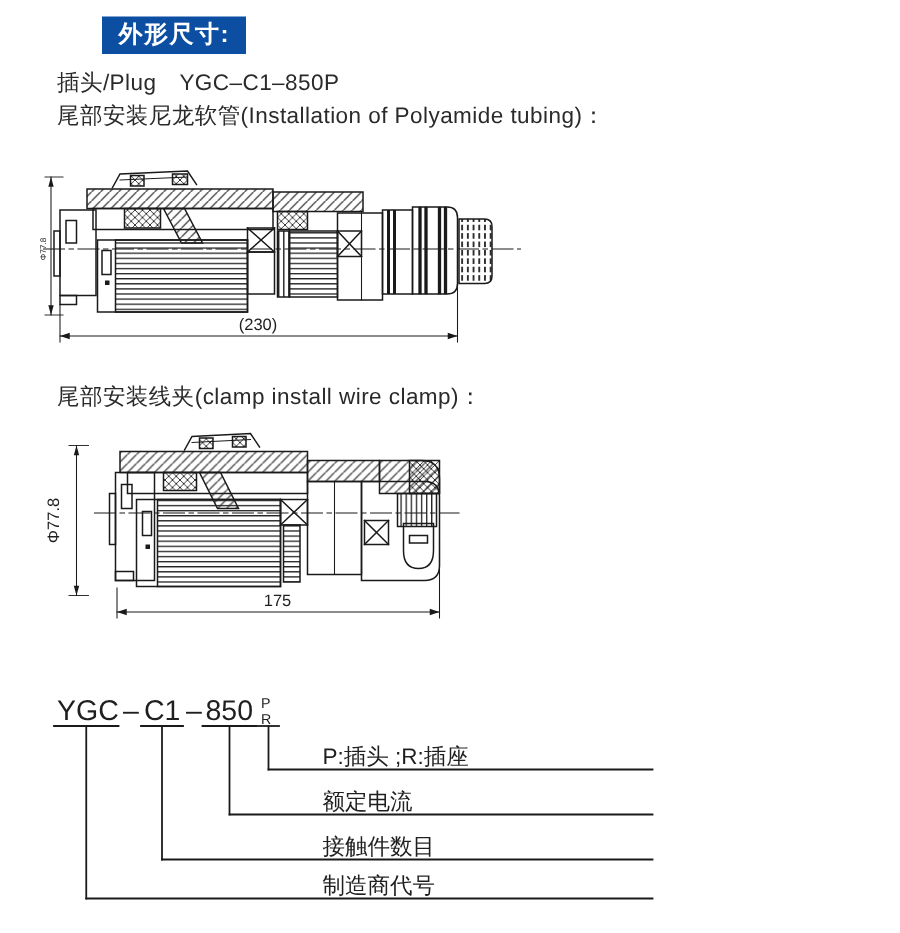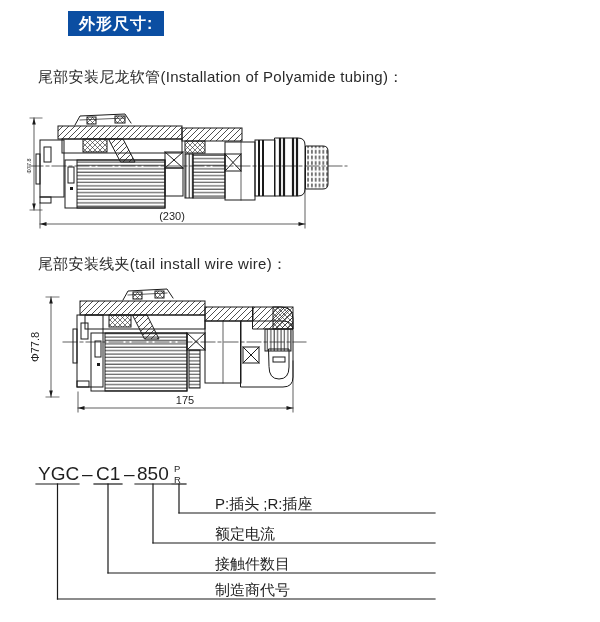--- a/index.html
+++ b/index.html
@@ -37,20 +37,21 @@
         <path d="M1,0 V8" stroke="#222" stroke-width="0.9"></path>
       </pattern>
       <pattern id="pThread" patternUnits="userSpaceOnUse" width="3.8" height="5.6">
         <path d="M1.9,0.6 V4.4" stroke="#222" stroke-width="1.2"></path>
       </pattern>
     </defs>
   </svg>
 
   <div class="hdr" style="top:11px">外形尺寸:</div>
 
+  <div class="bodyline" style="top:46px">插头/Plug　YGC–C1–850P</div>
 
   <div class="bodyline" style="top:68px">尾部安装尼龙软管(Installation of Polyamide tubing)：</div>
 
   <svg class="draw" style="left:25px;top:110px" width="325" height="125" viewBox="0 0 325 125">
     <g stroke="#1a1a1a" fill="none" stroke-width="1" stroke-linecap="square">
 
       <line x1="4" y1="56" x2="322" y2="56" stroke-width="0.7" stroke-dasharray="14 3 3 3"></line>
 
       <polyline points="50,15 55,6 100,4 106,13"></polyline>
       <line x1="55" y1="10" x2="100" y2="8" stroke-width="0.7"></line>
@@ -108,21 +109,21 @@
       <line x1="15" y1="93" x2="15" y2="118" stroke-width="0.7"></line>
       <line x1="280" y1="58" x2="280" y2="118" stroke-width="0.7"></line>
       <line x1="15" y1="114" x2="280" y2="114" stroke-width="0.7"></line>
       <polygon points="15,114 21.5,111.9 21.5,116.1" fill="#1a1a1a" stroke="none"></polygon>
       <polygon points="280,114 273.5,111.9 273.5,116.1" fill="#1a1a1a" stroke="none"></polygon>
     </g>
     <text x="147" y="110" font-size="11" text-anchor="middle">(230)</text>
     <text transform="rotate(-90 5.5 56)" x="5.5" y="56" font-size="5.5" text-anchor="middle">Φ77.8</text>
   </svg>
 
-  <div class="bodyline" style="top:255px">尾部安装线夹(tail install wire wire)：</div>
+  <div class="bodyline" style="top:255px">尾部安装线夹(clamp install wire clamp)：</div>
 
   <svg class="draw" style="left:25px;top:285px" width="285" height="130" viewBox="0 0 285 130">
     <g stroke="#1a1a1a" fill="none" stroke-width="1" stroke-linecap="square">
 
       <line x1="38" y1="57" x2="281" y2="57" stroke-width="0.7" stroke-dasharray="14 3 3 3"></line>
 
       <polyline points="98,15 103,6 142,4 148,13"></polyline>
       <line x1="103" y1="10" x2="142" y2="8" stroke-width="0.7"></line>
       <rect x="108" y="7" width="9" height="7" fill="url(#pXHatch)"></rect>
       <rect x="130" y="6" width="9" height="7" fill="url(#pXHatch)"></rect>

